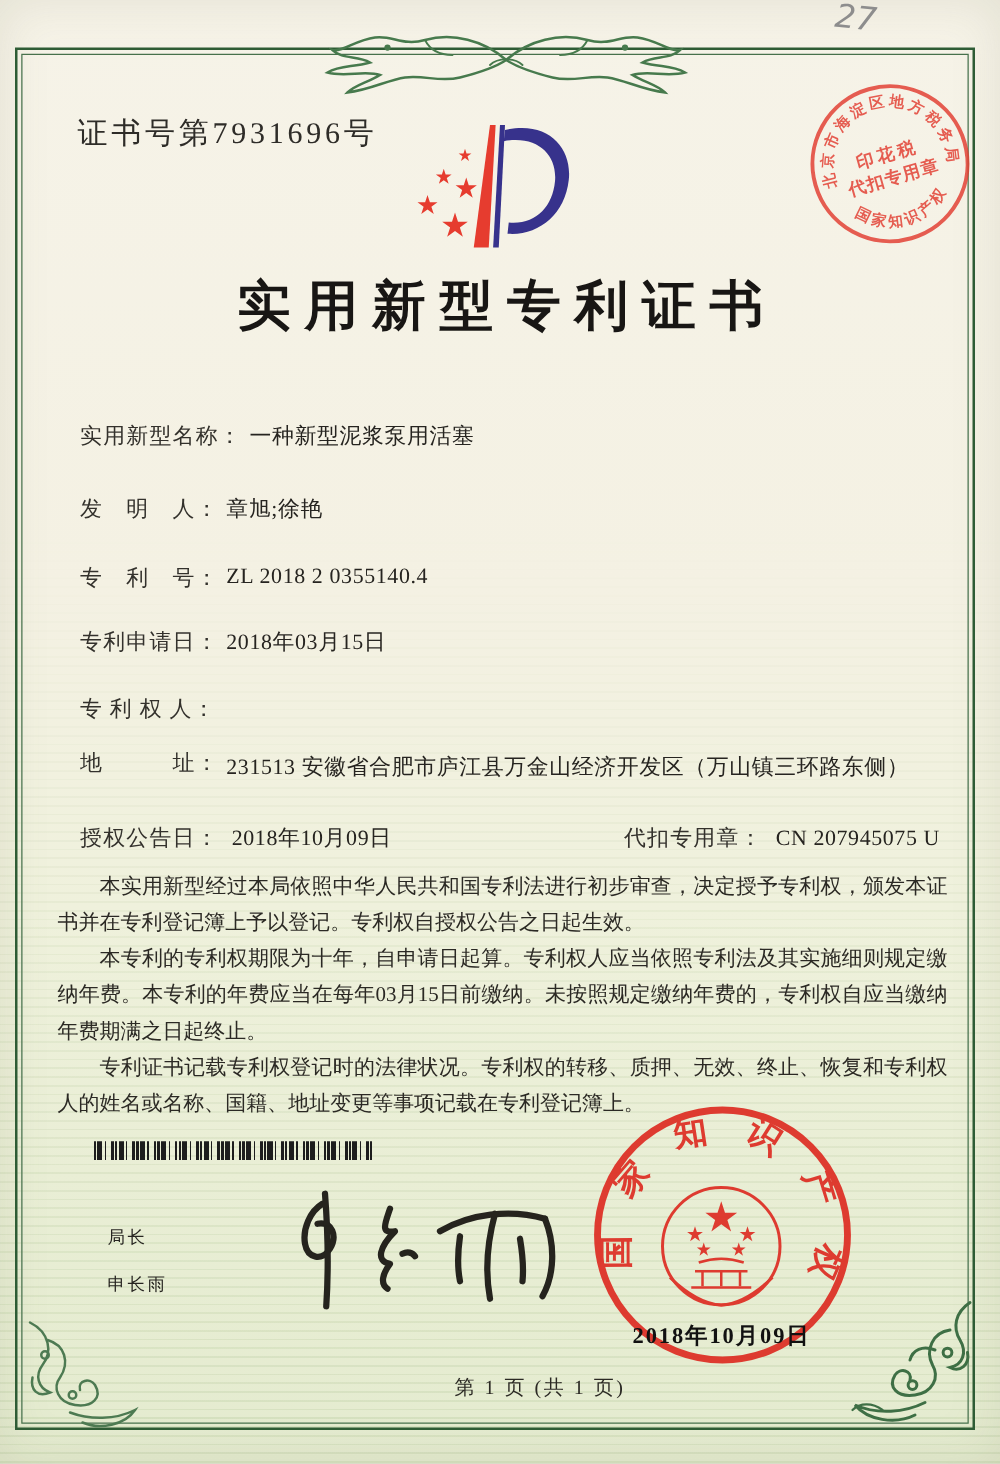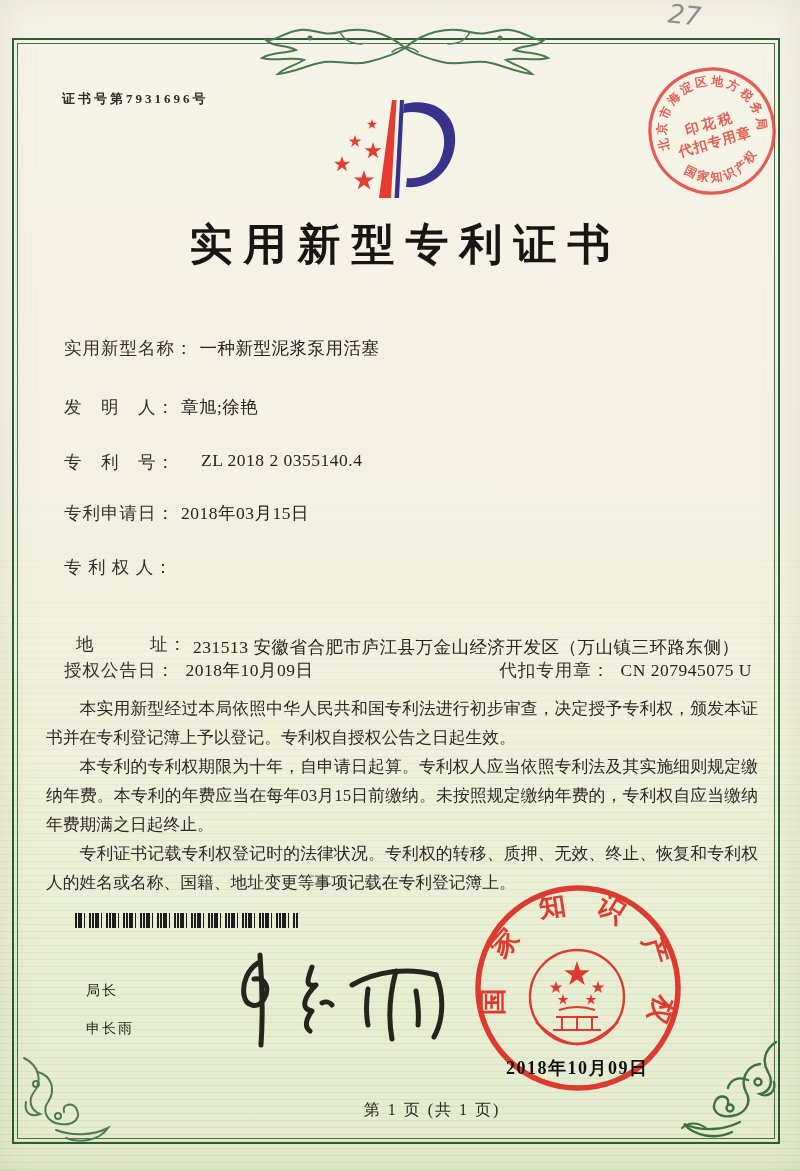--- a/index.html
+++ b/index.html
@@ -13,21 +13,21 @@
   
   .guilloche {
     position:absolute; left:0; right:0; top:420px; bottom:0; pointer-events:none;
     background:repeating-linear-gradient(180deg, rgba(130,165,100,.14) 0 1.3px, rgba(0,0,0,0) 1.3px 7px);
     -webkit-mask-image:linear-gradient(180deg, rgba(0,0,0,0) 0, rgba(0,0,0,.55) 45%, #000 100%);
     mask-image:linear-gradient(180deg, rgba(0,0,0,0) 0, rgba(0,0,0,.55) 45%, #000 100%);
   }
   .frame { position:absolute; left:12px; top:38px; right:20px; bottom:27px; border:2.5px solid #2e5c35; }
   .frame-inner { position:absolute; left:3px; top:3px; right:3px; bottom:3px; border:1px solid #47714c; }
   .abs { position:absolute; }
-  .cert-no { left:62px; top:90px; font-size:13px; letter-spacing:3px; color:#2e2c28;font-weight:bold; }
+  .cert-no { left:62px; top:90px; font-size:24px; letter-spacing:3px; color:#2e2c28; }
   .pencil-note { left:668px; top:0px; font-size:26px; color:#8d8d8d; transform:rotate(6deg);
     font-family:"DejaVu Sans",sans-serif; font-style:italic; }
   .title { left:0; top:216px; width:100%; text-align:center; font-size:43px; font-weight:bold;
     color:#181614; letter-spacing:11px; text-indent:11px; }
   .field-row { position:absolute; left:64px; font-size:17.5px; color:#262420; display:flex; }
   .field-label { display:inline-block; white-space:nowrap; letter-spacing:1px; color:#33312c; }
   .field-value { display:inline-block; margin-left:6px; letter-spacing:.5px; }
   .addr-value { width:560px; line-height:30px; }
   .row-split { width:688px; justify-content:space-between; }
   .body-text { position:absolute; left:46px; top:694px; width:712px; font-size:16.8px;
@@ -125,32 +125,32 @@
   <div class="abs title">实用新型专利证书</div>
 
   <div class="field-row" style="top:395px;">
     <span class="field-label">发　明　人：</span>
     <span class="field-value">章旭;徐艳</span>
   </div>
   <div class="field-row" style="top:336px;">
     <span class="field-label">实用新型名称：</span>
     <span class="field-value">一种新型泥浆泵用活塞</span>
   </div>
-  <div class="field-row" style="top:450px;gap:20px;">
+  <div class="field-row" style="top:450px;">
     <span class="field-label">专　利　号：</span>
     <span class="field-value">ZL 2018 2 0355140.4</span>
   </div>
   <div class="field-row" style="top:501px;">
     <span class="field-label">专利申请日：</span>
     <span class="field-value">2018年03月15日</span>
   </div>
   <div class="field-row" style="top:555px;">
     <span class="field-label">专 利 权 人：</span>
   </div>
-  <div class="field-row" style="top:632px;margin-left:12px;">
+  <div class="field-row" style="top:598px;">
     <span class="field-label">地　　　址：</span>
     <span class="field-value addr-value">231513 安徽省合肥市庐江县万金山经济开发区（万山镇三环路东侧）</span>
   </div>
   <div class="field-row row-split" style="top:658px;">
     <span>
       <span class="field-label">授权公告日：</span>
       <span class="field-value">2018年10月09日</span>
     </span>
     <span>
       <span class="field-label">代扣专用章：</span>

